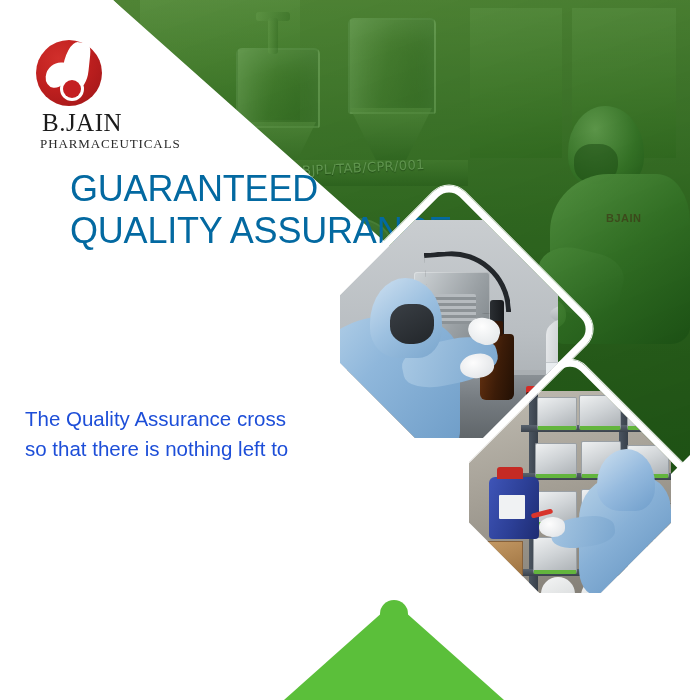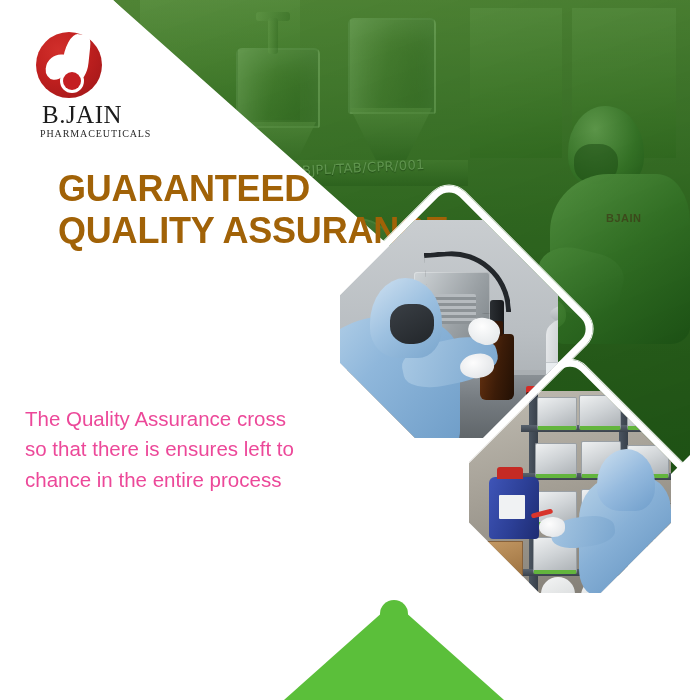--- a/index.html
+++ b/index.html
@@ -126,21 +126,21 @@
     position: absolute;
     left: 0; top: 0;
     width: 690px; height: 700px;
     background: #ffffff;
     clip-path: polygon(0 0, 113px 0, 436px 320px, 690px 575px, 690px 700px, 0 700px);
   }
 
   
   .logo {
     position: absolute;
-    left: 22px; top: 32px;
+    left: 22px; top: 40px;
     width: 120px;
   }
   .logo-mark {
     position: relative;
     width: 66px; height: 66px;
     margin: 0 auto 4px 14px;
   }
   .logo-circle {
     position: absolute;
     left: 0; top: 0;
@@ -176,46 +176,46 @@
     font-family: "Liberation Serif", serif;
     font-size: 25px;
     font-weight: normal;
     letter-spacing: .5px;
     color: #1b1b1b;
     text-align: center;
     line-height: 1;
   }
   .logo-sub {
     font-family: "Liberation Serif", serif;
-    font-size: 10px;
+    font-size: 13px;
     letter-spacing: .9px;
     color: #2a2a2a;
     margin-top: 1px;
     margin-left: 18px;
   }
 
   
   .headline {
     position: absolute;
-    left: 58px; top: 168px;
-    color: #a16207;
-    font-weight: bold;
+    left: 70px; top: 168px;
+    color: #0369a1;
+    font-weight: normal;
     font-size: 36px;
     line-height: 1.17;
     letter-spacing: -0.2px;
     white-space: nowrap;
   }
   .headline span { display: block; }
 
   
   .body-copy {
     position: absolute;
     left: 25px; top: 404px;
     width: 340px;
-    color: #ec4899;
+    color: #1d4ed8;
     font-size: 20.5px;
     line-height: 1.48;
   }
   .body-copy span { display: block; white-space: nowrap; }
 
   
   .diamond {
     position: absolute;
     transform: rotate(45deg);
     border-radius: 22px;
@@ -504,22 +504,21 @@
     <div class="logo-sub">PHARMACEUTICALS</div>
   </div>
 
   <div class="headline">
     <span>GUARANTEED</span>
     <span>QUALITY ASSURANCE</span>
   </div>
 
   <div class="body-copy">
     <span>The Quality Assurance cross</span>
-    <span>so that there is ensures left to</span>
-    <span>chance in the entire process</span>
+    <span>so that there is nothing left to</span>
   </div>
 
   <div class="diamond" id="diamond-store">
     <div class="diamond-inner">
       <div class="dm-scene">
         <div class="st-bg"></div>
 
         <div class="st-rack" style="left:60px; top:0; width:9px; height:216px;"></div>
         <div class="st-rack" style="left:150px; top:0; width:9px; height:216px;"></div>
 

